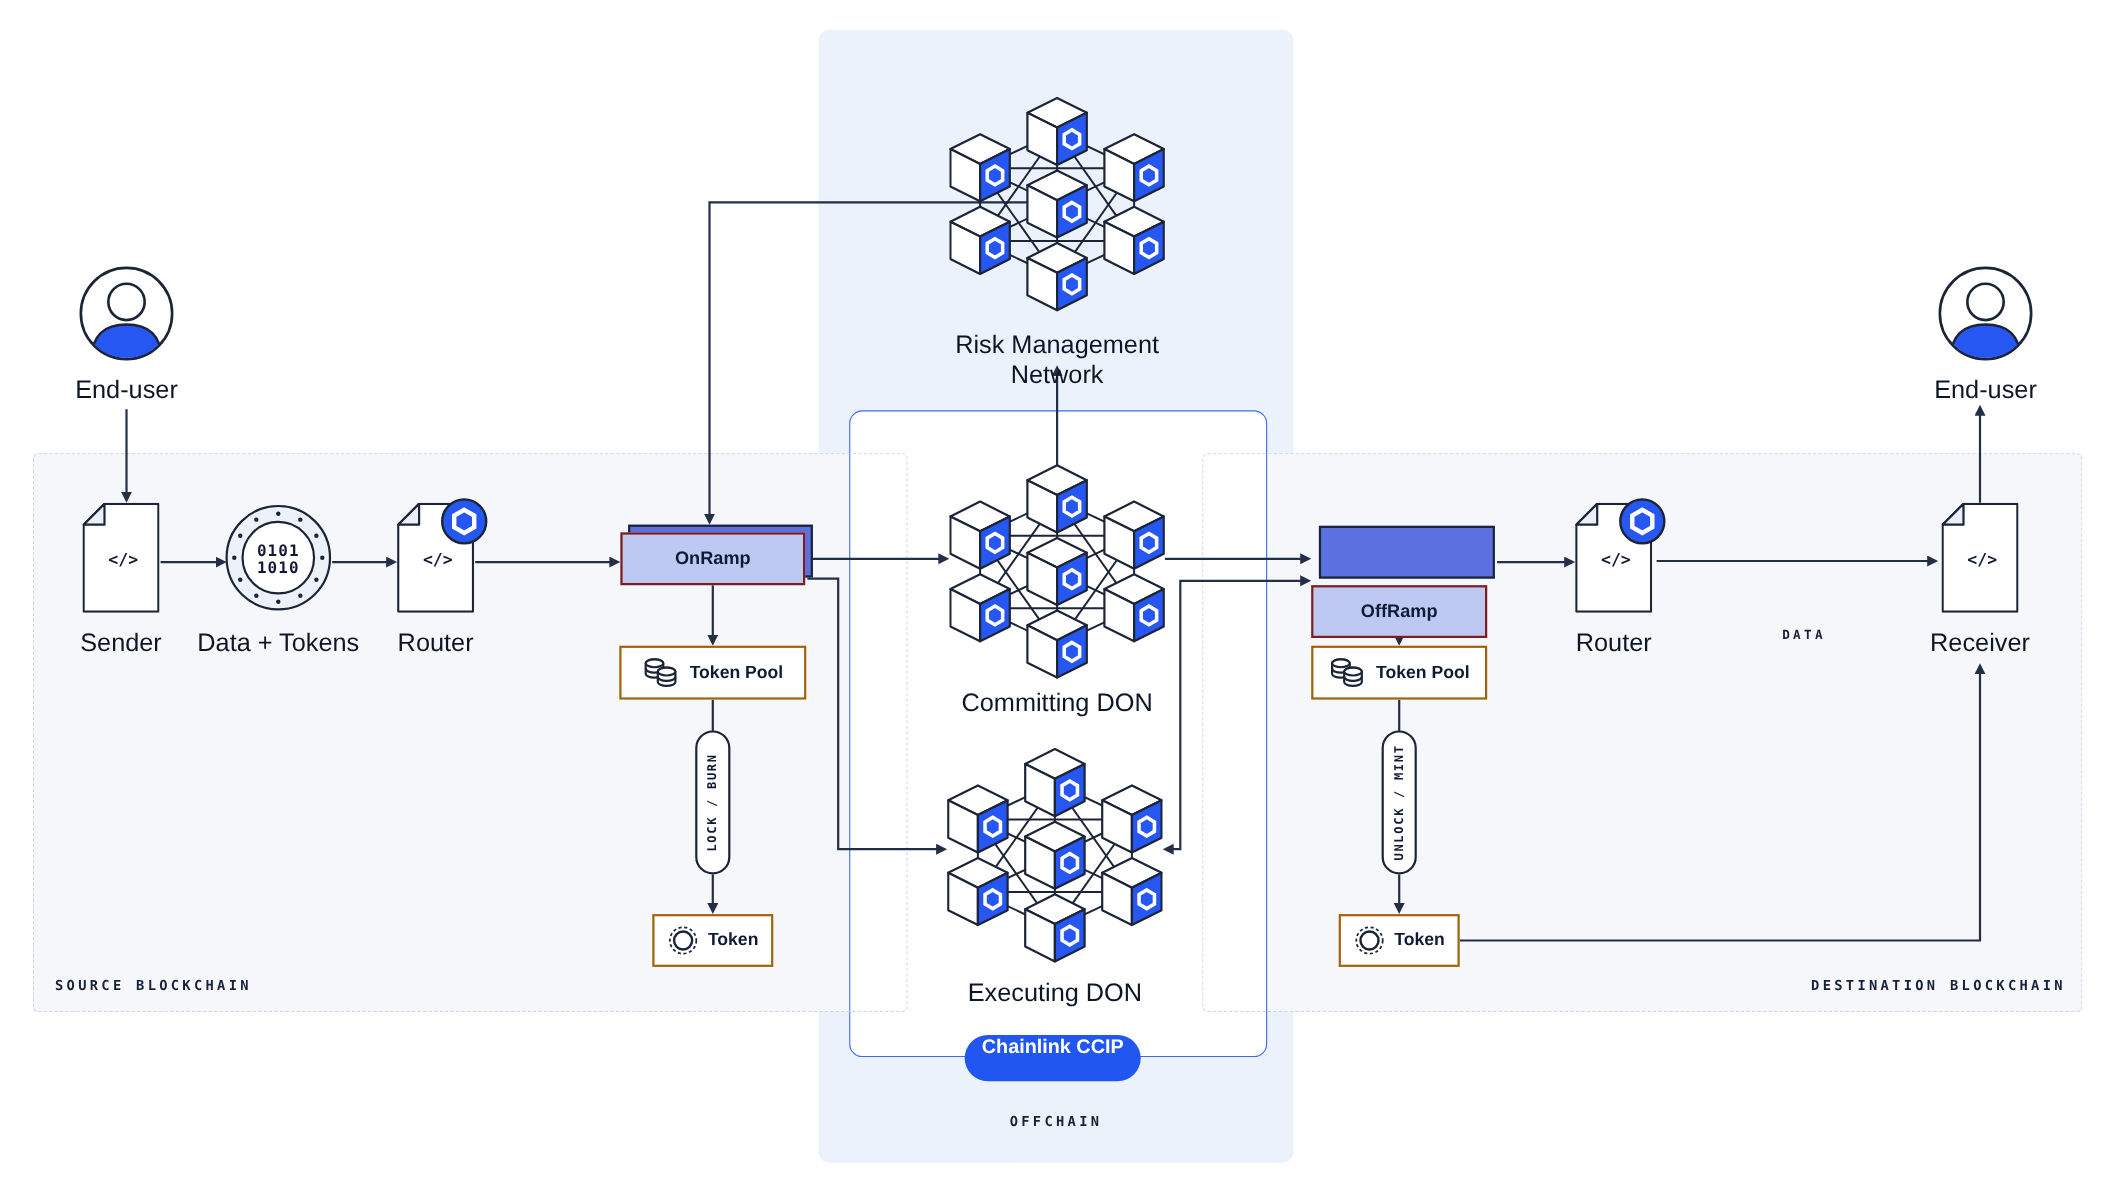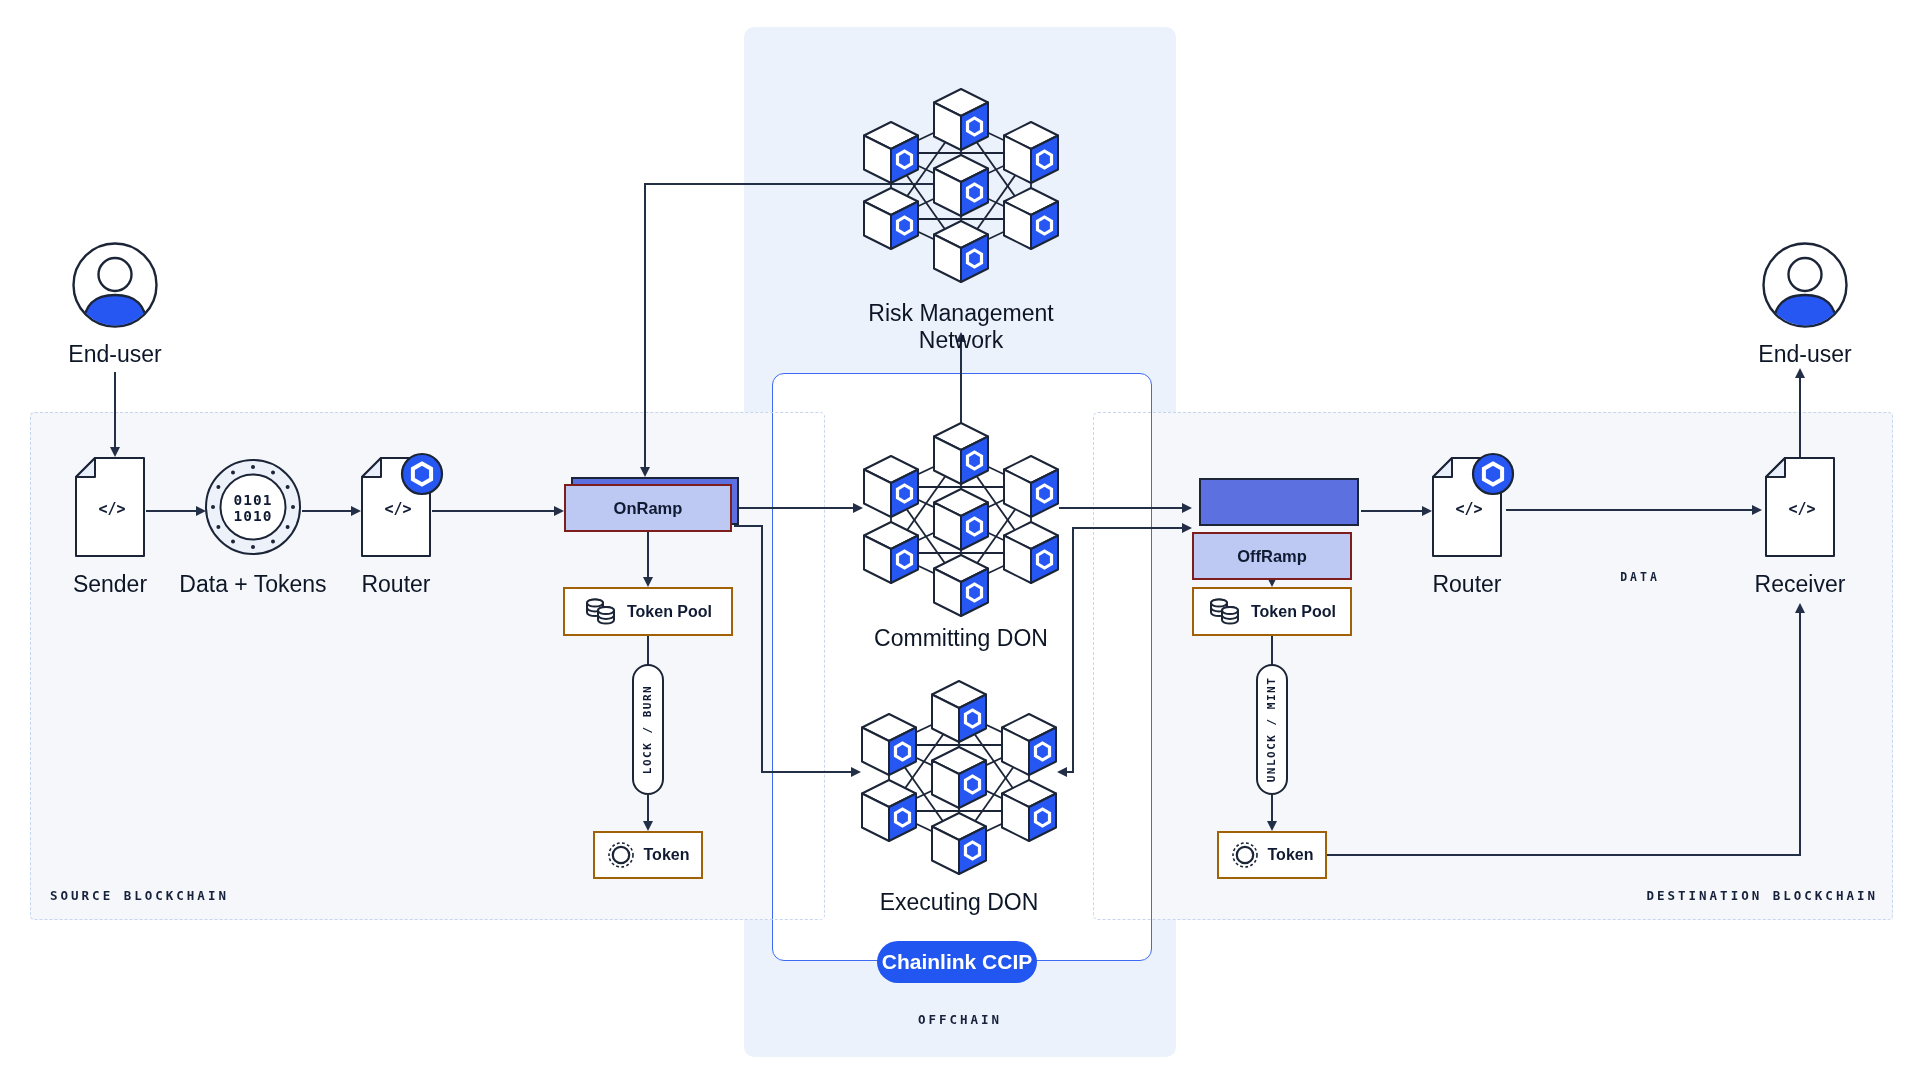--- a/index.html
+++ b/index.html
@@ -24,21 +24,21 @@
   .box{background:#fff;border:2px solid #a16207;display:flex;align-items:center;justify-content:center;
        gap:9px;font-size:16px;font-weight:600;color:#101B33;box-sizing:border-box;z-index:5;}
   .ramp-back{background:#5D70E0;border:2px solid #1B2537;box-sizing:border-box;z-index:5;}
   .ramp-front{background:#BDC9F3;border:2px solid #7f1d1d;display:flex;align-items:center;justify-content:center;
               font-size:16.5px;font-weight:600;color:#101B33;box-sizing:border-box;z-index:6;}
   .capsule{background:#fff;border:2px solid #1B2537;border-radius:17px;display:flex;align-items:center;
            justify-content:center;box-sizing:border-box;z-index:5;}
   .capsule span{transform:rotate(-90deg);white-space:nowrap;font-family:"DejaVu Sans Mono",monospace;
                 font-weight:bold;font-size:11px;letter-spacing:1.5px;color:#101B33;}
   .pill-badge{left:877px;top:941px;width:160px;height:42px;background:#2156F0;border-radius:21px;
-              display:flex;align-items:center;justify-content:center;color:#fff;font-size:21px;
+              display:flex;justify-content:center;color:#fff;font-size:18px;
               font-weight:600;z-index:7;}
   .data-tag{font-family:"DejaVu Sans Mono",monospace;font-weight:bold;font-size:11.5px;
             letter-spacing:3px;color:#16213B;text-align:center;z-index:5;margin-top:48px;}
   svg text{font-family:"DejaVu Sans Mono",monospace;}
 </style>
 </head>
 <body>
 
 <svg width="0" height="0" style="position:absolute" aria-hidden="true">
   <defs>

